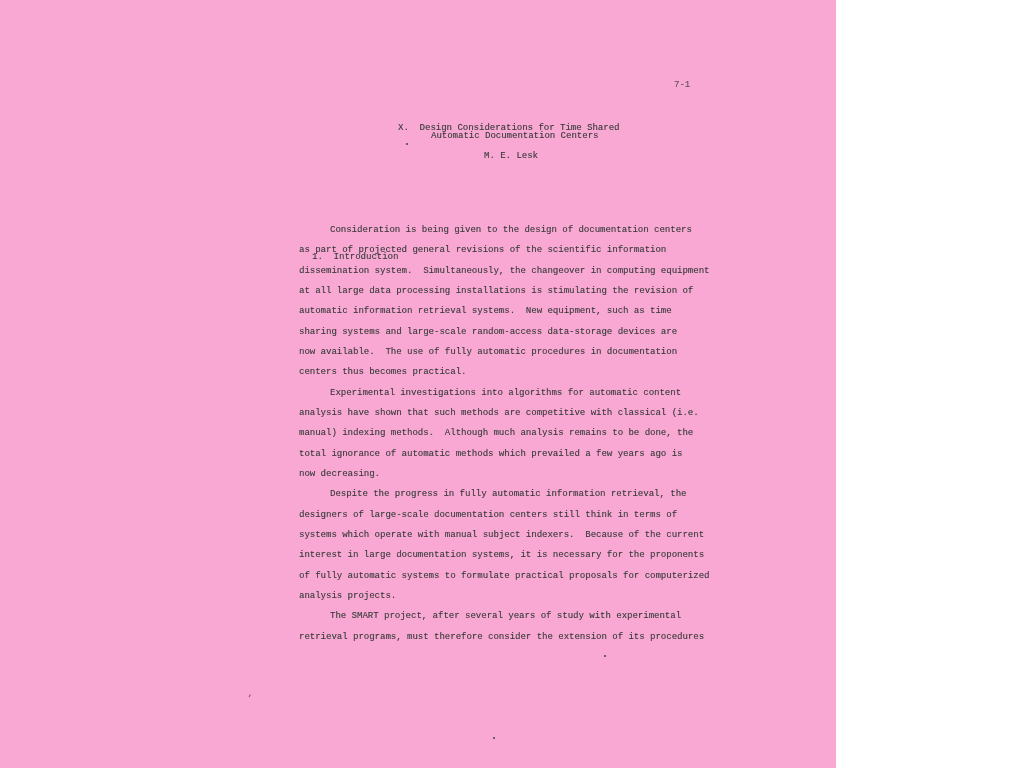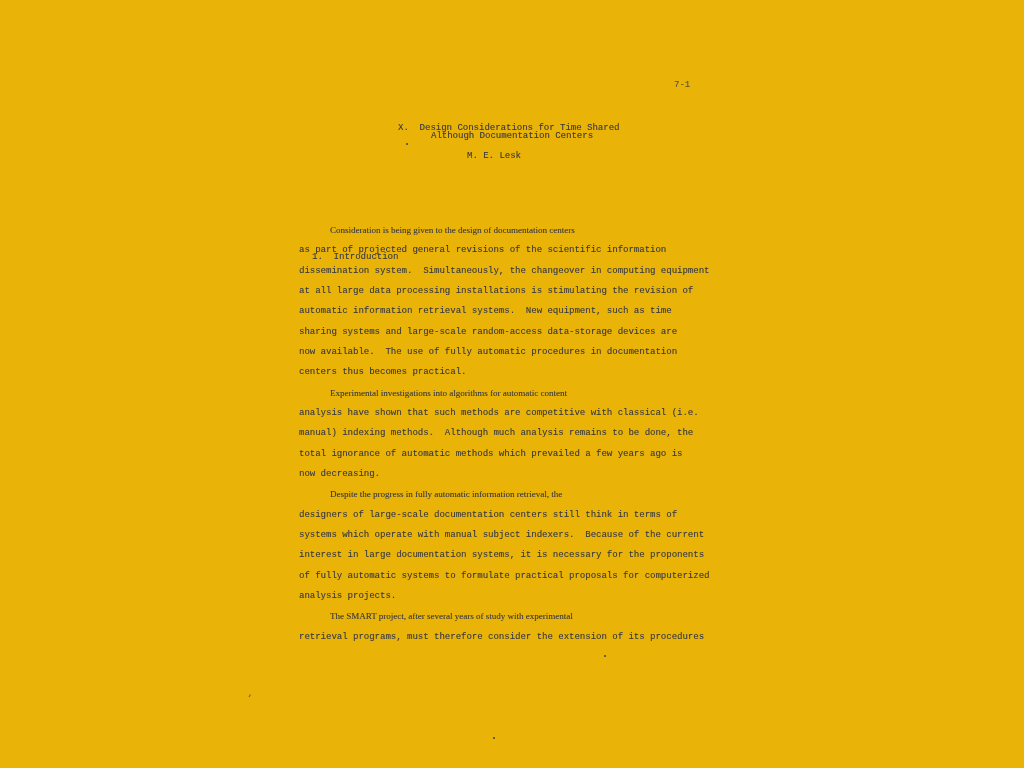--- a/index.html
+++ b/index.html
@@ -2,55 +2,55 @@
 <html><head>
 <meta charset="utf-8">
 <style>
   html, body {
     margin: 0;
     padding: 0;
     background: #ffffff;
   }
   #screen {
     position: relative;
-    width: 1024px;
+    width: 836px;
     height: 768px;
-    background: #eab308;
+    background: #f9a8d4;
     overflow: hidden;
     font-family: "Liberation Mono", "DejaVu Sans Mono", monospace;
   }
   .typed {
     position: absolute;
     color: #3a3a3a;
     font-size: 9px;
     line-height: 11px;
     white-space: pre;
     letter-spacing: 0px;
     text-shadow: 0.3px 0.3px 0 rgba(90,90,90,0.45);
     filter: blur(0.22px);
   }
   #page-number   { left: 674px; top: 80px;  opacity: 0.78; }
   #title-line-1  { left: 398px; top: 123px; }
   #title-line-2  { left: 431px; top: 131px; }
-  #author-name   { left: 467px; top: 151px; }
+  #author-name   { left: 484px; top: 151px; }
   #section-heading { left: 312px; top: 204px; margin-top: 48px; }
   #body-text {
     position: absolute;
     left: 299px;
     top: 220px;
     width: 420px;
     color: #3a3a3a;
     font-size: 9px;
     line-height: 20.33px;
     white-space: pre;
     text-shadow: 0.3px 0.3px 0 rgba(90,90,90,0.45);
     filter: blur(0.22px);
   }
   .body-line { height: 20.33px; }
-  .body-line.indent { padding-left: 31px; font-family: Liberation Serif, serif; }
+  .body-line.indent { padding-left: 31px; }
   .speck {
     position: absolute;
     background: #4a4a4a;
     opacity: 0.8;
   }
   #speck-title  { left: 406px; top: 143px; width: 2px; height: 2px; }
   #speck-end    { left: 604px; top: 655px; width: 2px; height: 2px; }
   #speck-corner { left: 249px; top: 695px; width: 3px; height: 3px;
                   background: transparent;
                   border-left: 1.5px solid #4a4a4a; transform: rotate(28deg); }
@@ -58,21 +58,21 @@
 </style>
 </head>
 <body>
 
 <div id="screen">
 
   <div id="page-number" class="typed">7-1</div>
 
   <div id="title-line-1" class="typed">X.  Design Considerations for Time Shared</div>
 
-  <div id="title-line-2" class="typed">Although Documentation Centers</div>
+  <div id="title-line-2" class="typed">Automatic Documentation Centers</div>
 
   <div id="author-name" class="typed">M. E. Lesk</div>
 
   <div id="section-heading" class="typed">1.  Introduction</div>
 
   <div id="body-text"><div class="body-line indent">Consideration is being given to the design of documentation centers</div><div class="body-line">as part of projected general revisions of the scientific information</div><div class="body-line">dissemination system.  Simultaneously, the changeover in computing equipment</div><div class="body-line">at all large data processing installations is stimulating the revision of</div><div class="body-line">automatic information retrieval systems.  New equipment, such as time</div><div class="body-line">sharing systems and large-scale random-access data-storage devices are</div><div class="body-line">now available.  The use of fully automatic procedures in documentation</div><div class="body-line">centers thus becomes practical.</div><div class="body-line indent">Experimental investigations into algorithms for automatic content</div><div class="body-line">analysis have shown that such methods are competitive with classical (i.e.</div><div class="body-line">manual) indexing methods.  Although much analysis remains to be done, the</div><div class="body-line">total ignorance of automatic methods which prevailed a few years ago is</div><div class="body-line">now decreasing.</div><div class="body-line indent">Despite the progress in fully automatic information retrieval, the</div><div class="body-line">designers of large-scale documentation centers still think in terms of</div><div class="body-line">systems which operate with manual subject indexers.  Because of the current</div><div class="body-line">interest in large documentation systems, it is necessary for the proponents</div><div class="body-line">of fully automatic systems to formulate practical proposals for computerized</div><div class="body-line">analysis projects.</div><div class="body-line indent">The SMART project, after several years of study with experimental</div><div class="body-line">retrieval programs, must therefore consider the extension of its procedures</div></div>
 
   <div id="speck-title" class="speck"></div>
   <div id="speck-end" class="speck"></div>
   <div id="speck-corner" class="speck"></div>

